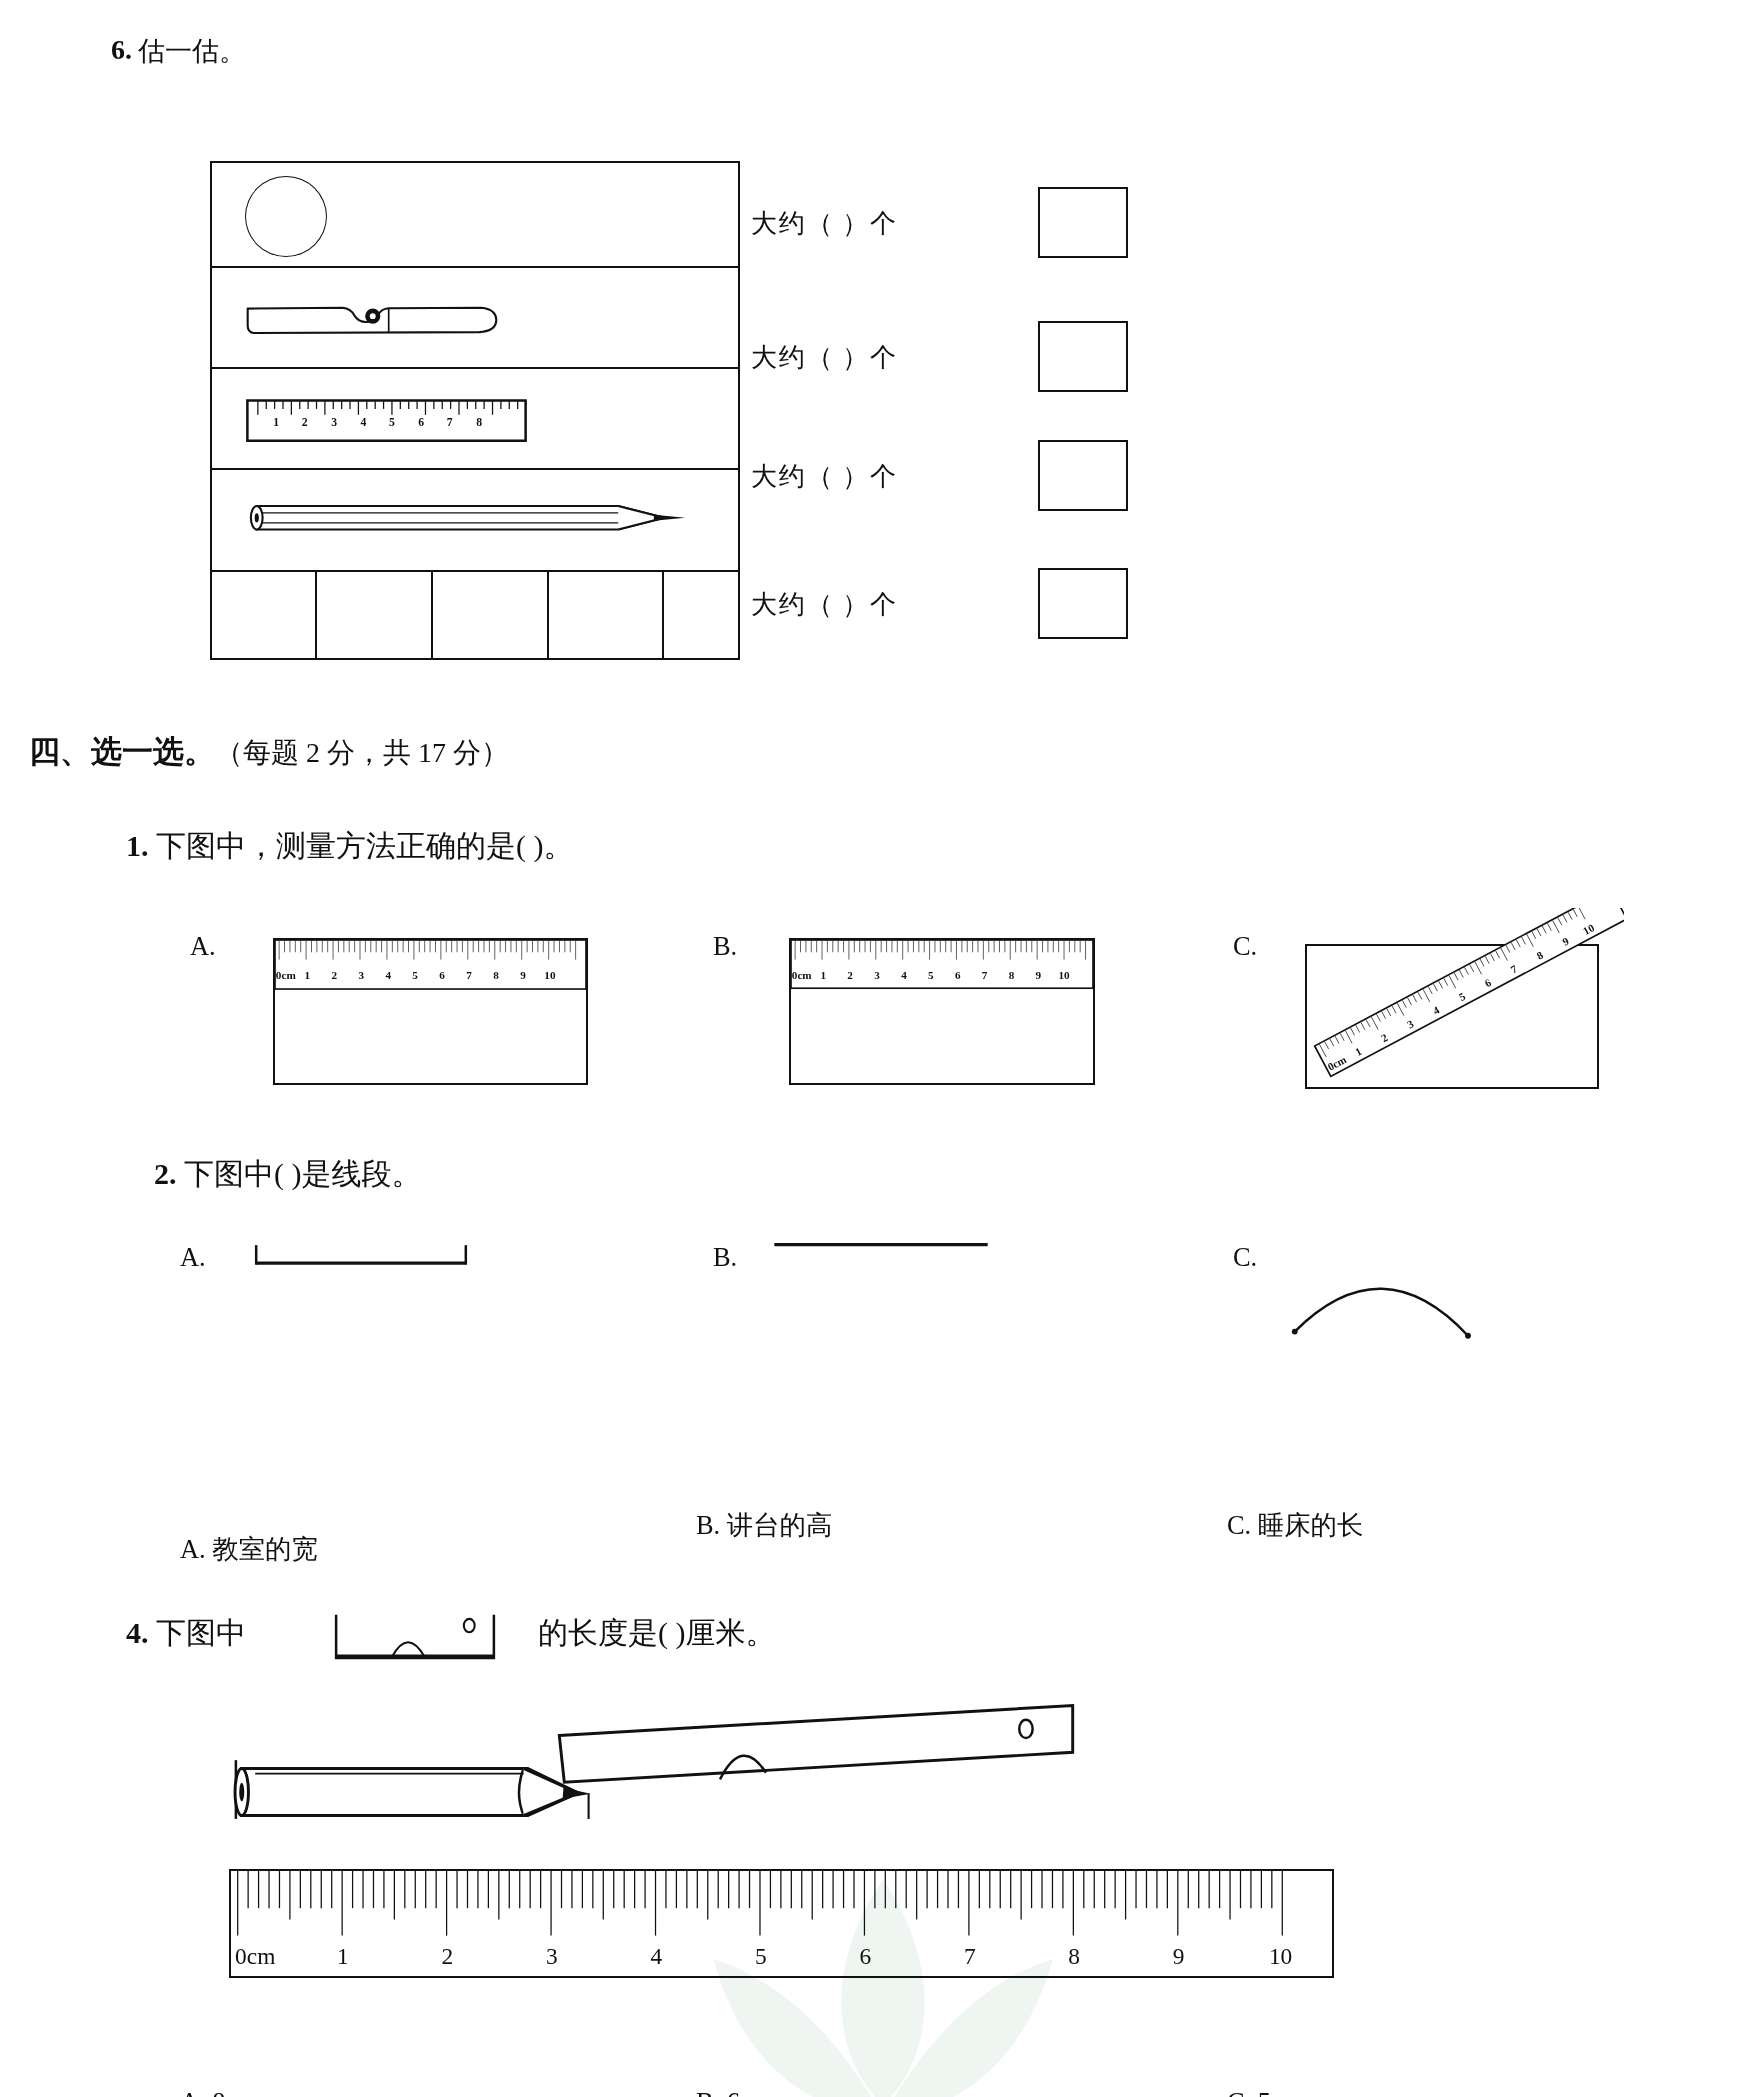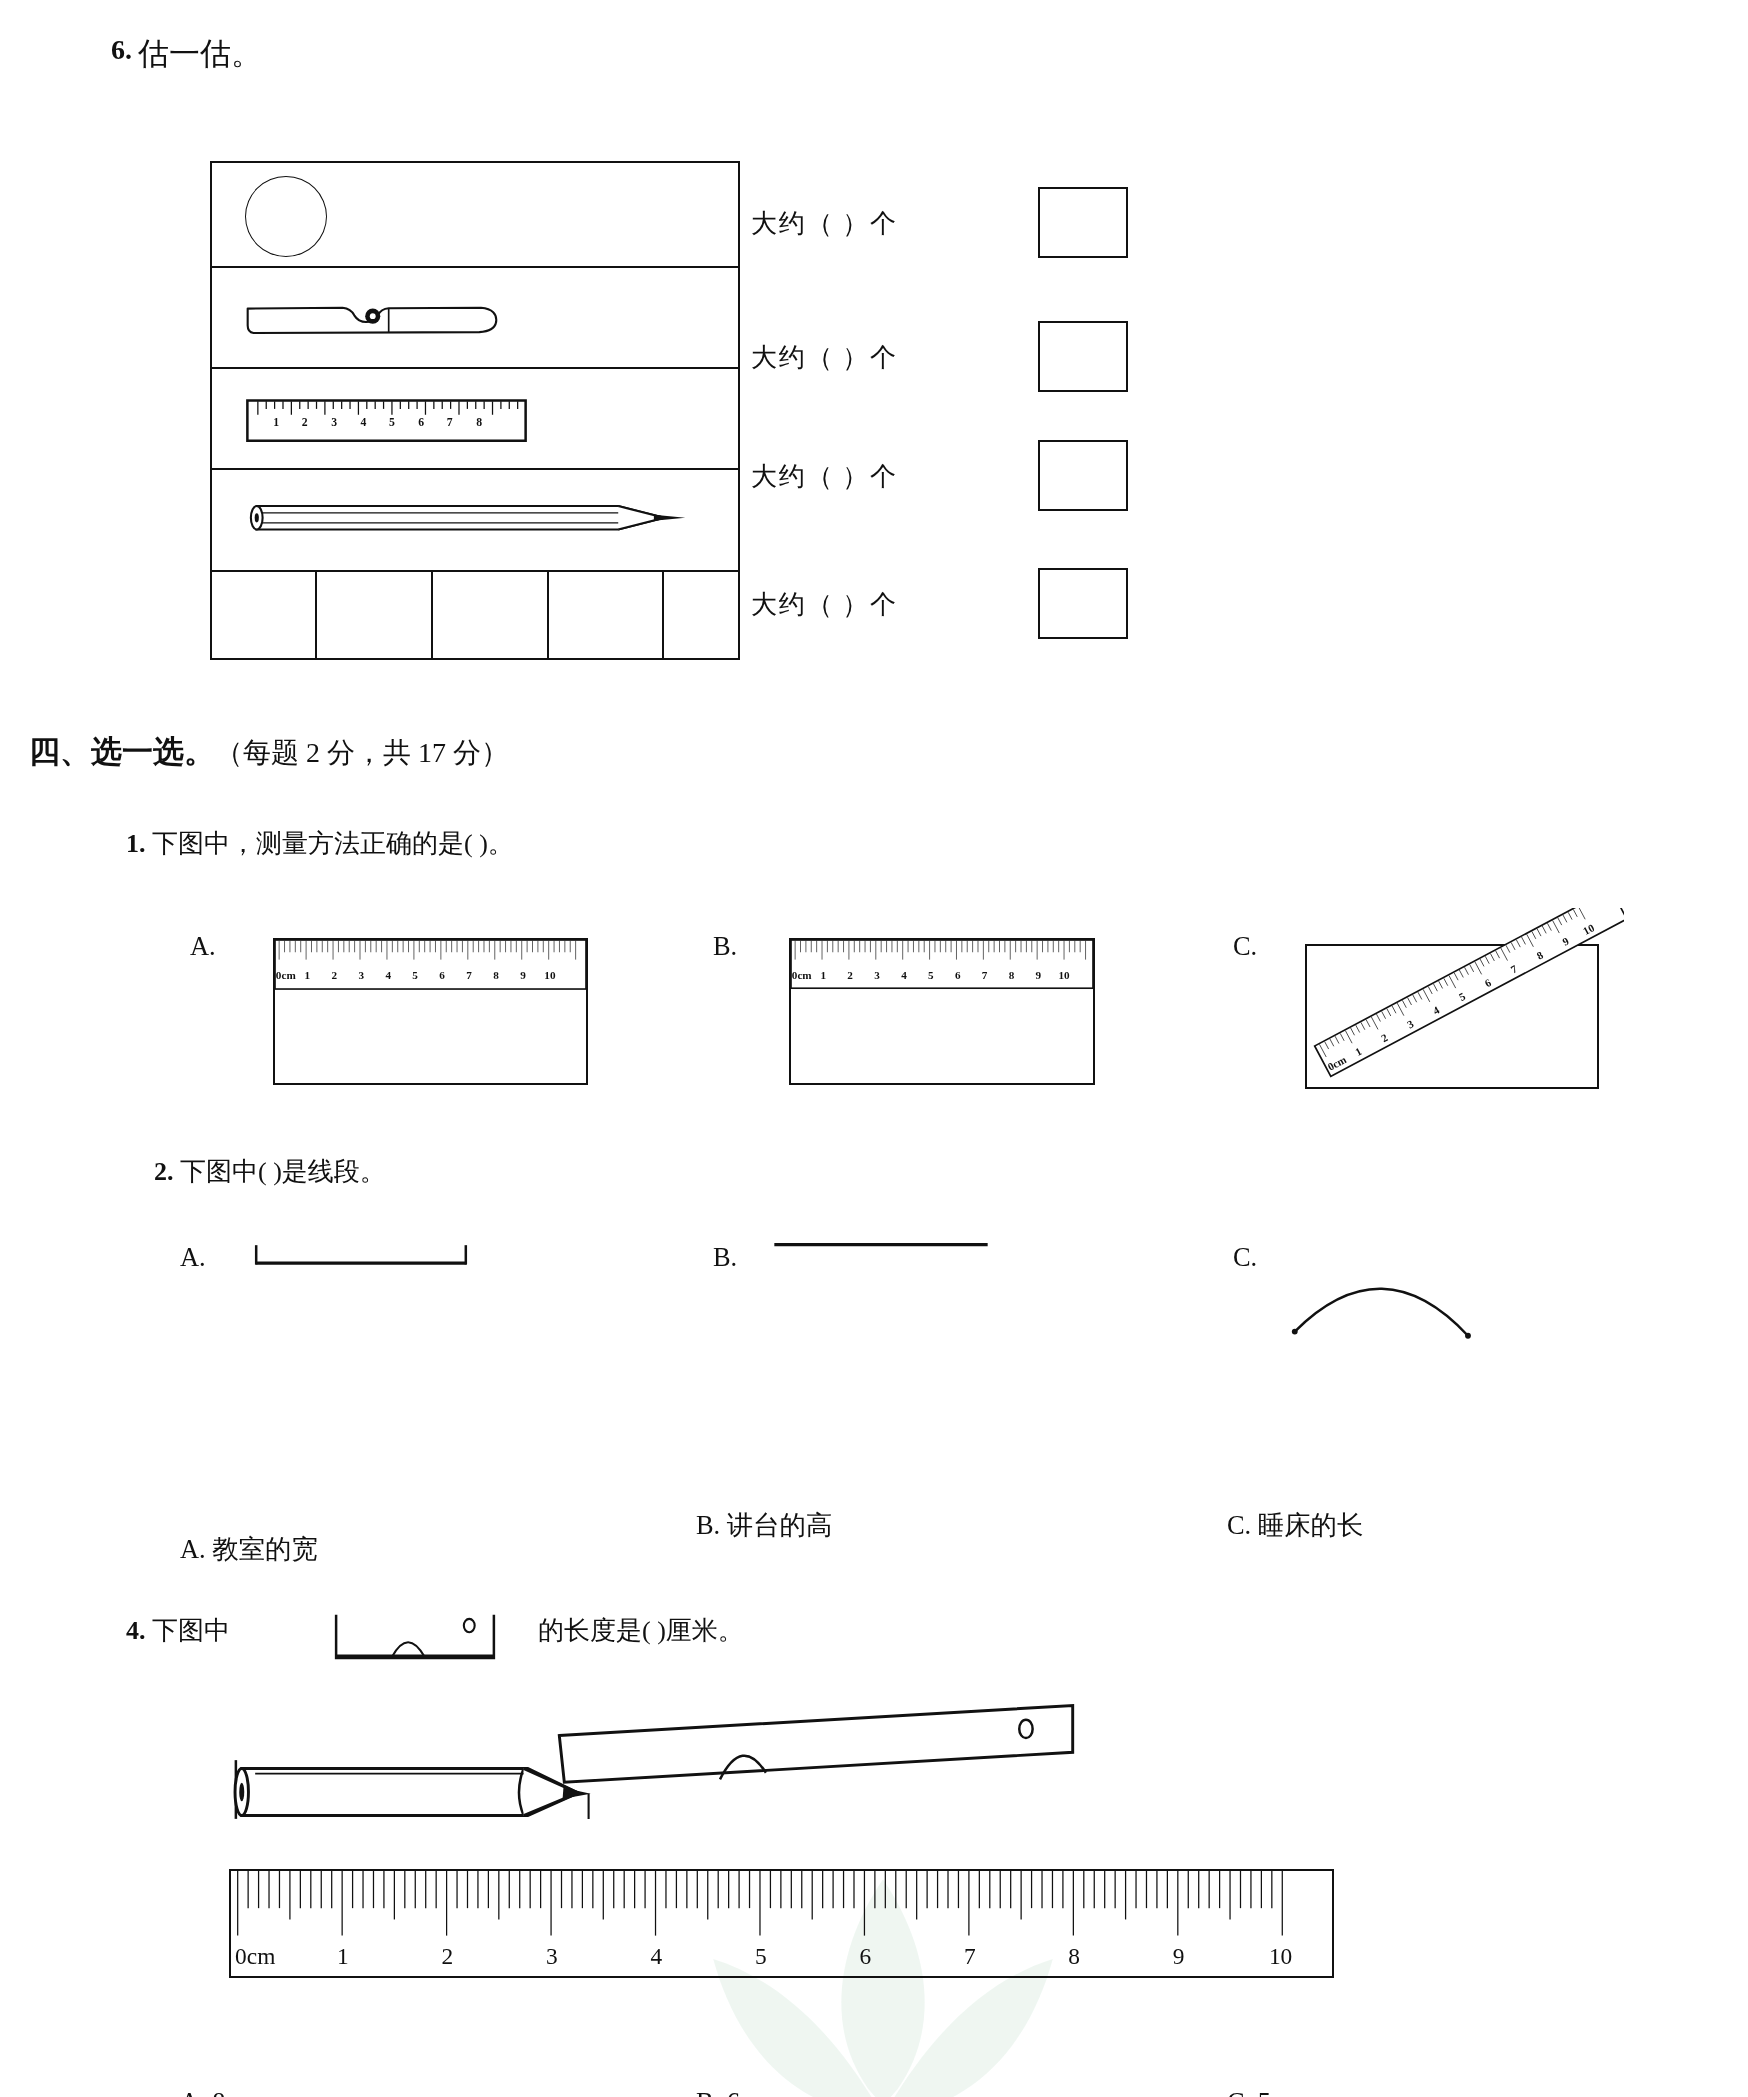--- a/index.html
+++ b/index.html
@@ -78,21 +78,21 @@
   }
 
   
   .sec-head{
     position:absolute;left:29px;top:731px;
     font-size:31px;font-weight:bold;z-index:3;white-space:nowrap;
   }
   .sec-head .score{font-weight:normal;font-size:28px;}
 
   
-  .qline{position:absolute;font-size:26px;z-index:3;white-space:nowrap;}
+  .qline{position:absolute;font-size:30px;z-index:3;white-space:nowrap;}
   .opt{position:absolute;font-size:26.4px;z-index:3;white-space:nowrap;}
 
   
   .rbox{
     position:absolute;border:2.1px solid #111;
     box-sizing:border-box;background:transparent;z-index:2;
   }
 
   
   .seg-a{position:absolute;z-index:3;}
@@ -131,21 +131,21 @@
       <g fill="#e2f0e7">
         <path d="M560 660 L 690 1170 L 700 1170 L 700 660 Z"></path>
         <path d="M790 660 L 660 1170 L 650 1170 L 650 660 Z"></path>
       </g>
     </svg>
     
     
   </div>
 
   <div class="txt q-num" style="left:111px;top:34px;font-size:28px;">6.</div>
-  <div class="txt cn" style="left:138px;top:33px;font-size:31px;">估一估。</div>
+  <div class="txt cn" style="left:138px;top:33px;font-size:27px;">估一估。</div>
 
   <div class="est-table">
 
     <div class="est-row r1">
       <div class="coin"></div>
     </div>
 
     <div class="est-row r2">
       <svg class="knife" viewBox="0 0 610 95">
         <path d="M4 18 L 230 16 Q 250 18 258 34 Q 268 50 286 50 Q 304 50 314 34 Q 322 18 340 17 L 560 16 Q 600 20 596 50 Q 592 72 556 74 L 18 76 Q 4 74 4 58 Z" fill="#fff" stroke="#111" stroke-width="5" stroke-linejoin="round"></path>

